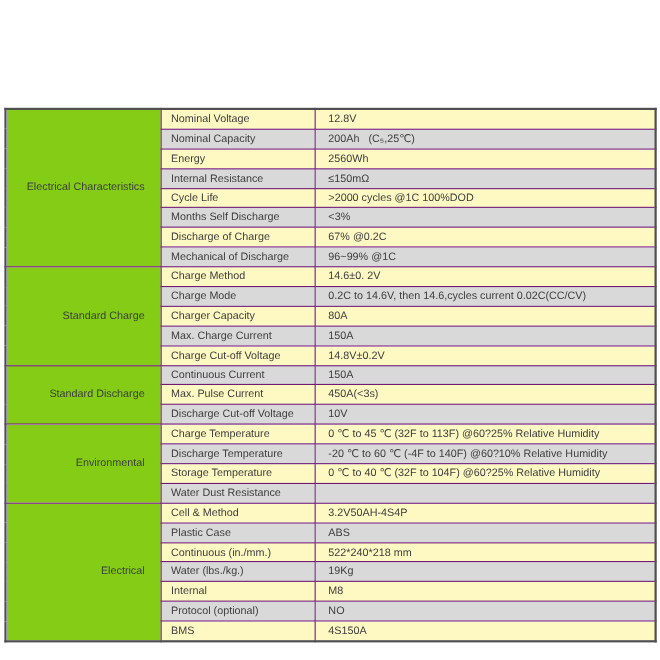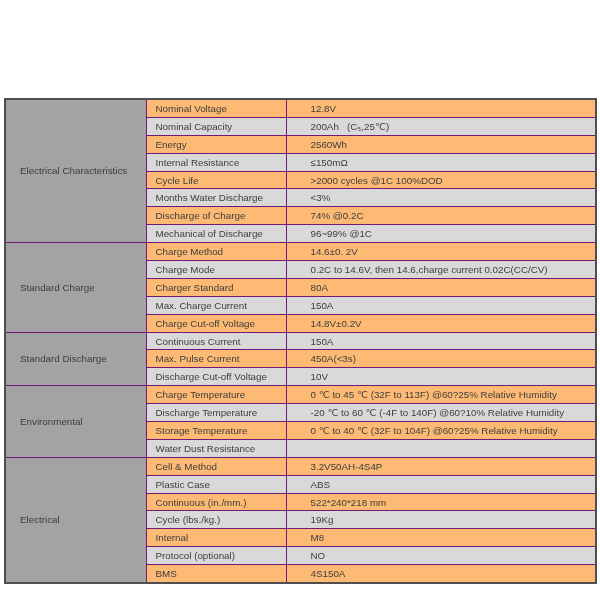--- a/index.html
+++ b/index.html
@@ -33,37 +33,37 @@
     border: 1px solid #701a75;
   }
   table.spec {
     border: 2px solid #4f4f4f;
   }
   td {
     height: 14.9px;
     overflow: hidden;
     white-space: nowrap;
     vertical-align: middle;
-    background: #fdba74;
+    background: #fef9c3;
   }
   td.category {
-    text-align: left;
+    text-align: right;
     white-space: normal;
     line-height: 1.55;
     border-left: 2px solid #4f4f4f;
-    background: #a3a3a3;
+    background: #84cc16;
     padding: 0 14px;
   }
   td.param {
     padding-left: 9px;
     border-left: 1px solid #6e6e6e;
     border-right: 1px solid #6e6e6e;
   }
   td.value {
-    padding-left: 24px;
+    padding-left: 12px;
   }
   td.shaded {
     background: #d9d9d9;
   }
   tr.section-start td {
     border-top: 1.5px solid #4f4f4f;
   }
 </style>
 </head>
 <body>
@@ -91,42 +91,42 @@
         </tr>
         <tr>
           <td class="param shaded">Internal Resistance</td>
           <td class="value shaded">≤150mΩ</td>
         </tr>
         <tr>
           <td class="param">Cycle Life</td>
           <td class="value">&gt;2000 cycles @1C 100%DOD</td>
         </tr>
         <tr>
-          <td class="param shaded">Months Water Discharge</td>
+          <td class="param shaded">Months Self Discharge</td>
           <td class="value shaded">&lt;3%</td>
         </tr>
         <tr>
           <td class="param">Discharge of Charge</td>
-          <td class="value">74% @0.2C</td>
+          <td class="value">67% @0.2C</td>
         </tr>
         <tr>
           <td class="param shaded">Mechanical of Discharge</td>
           <td class="value shaded">96~99% @1C</td>
         </tr>
         <tr class="section-start">
           <td rowspan="5" class="category">Standard Charge</td>
           <td class="param">Charge Method</td>
           <td class="value">14.6±0. 2V</td>
         </tr>
         <tr>
           <td class="param shaded">Charge Mode</td>
-          <td class="value shaded">0.2C to 14.6V, then 14.6,charge current 0.02C(CC/CV)</td>
+          <td class="value shaded">0.2C to 14.6V, then 14.6,cycles current 0.02C(CC/CV)</td>
         </tr>
         <tr>
-          <td class="param">Charger Standard</td>
+          <td class="param">Charger Capacity</td>
           <td class="value">80A</td>
         </tr>
         <tr>
           <td class="param shaded">Max. Charge Current</td>
           <td class="value shaded">150A</td>
         </tr>
         <tr>
           <td class="param">Charge Cut-off Voltage</td>
           <td class="value">14.8V±0.2V</td>
         </tr>
@@ -167,21 +167,21 @@
         </tr>
         <tr>
           <td class="param shaded">Plastic Case</td>
           <td class="value shaded">ABS</td>
         </tr>
         <tr>
           <td class="param">Continuous (in./mm.)</td>
           <td class="value">522*240*218 mm</td>
         </tr>
         <tr>
-          <td class="param shaded">Cycle (lbs./kg.)</td>
+          <td class="param shaded">Water (lbs./kg.)</td>
           <td class="value shaded">19Kg</td>
         </tr>
         <tr>
           <td class="param">Internal</td>
           <td class="value">M8</td>
         </tr>
         <tr>
           <td class="param shaded">Protocol (optional)</td>
           <td class="value shaded">NO</td>
         </tr>

